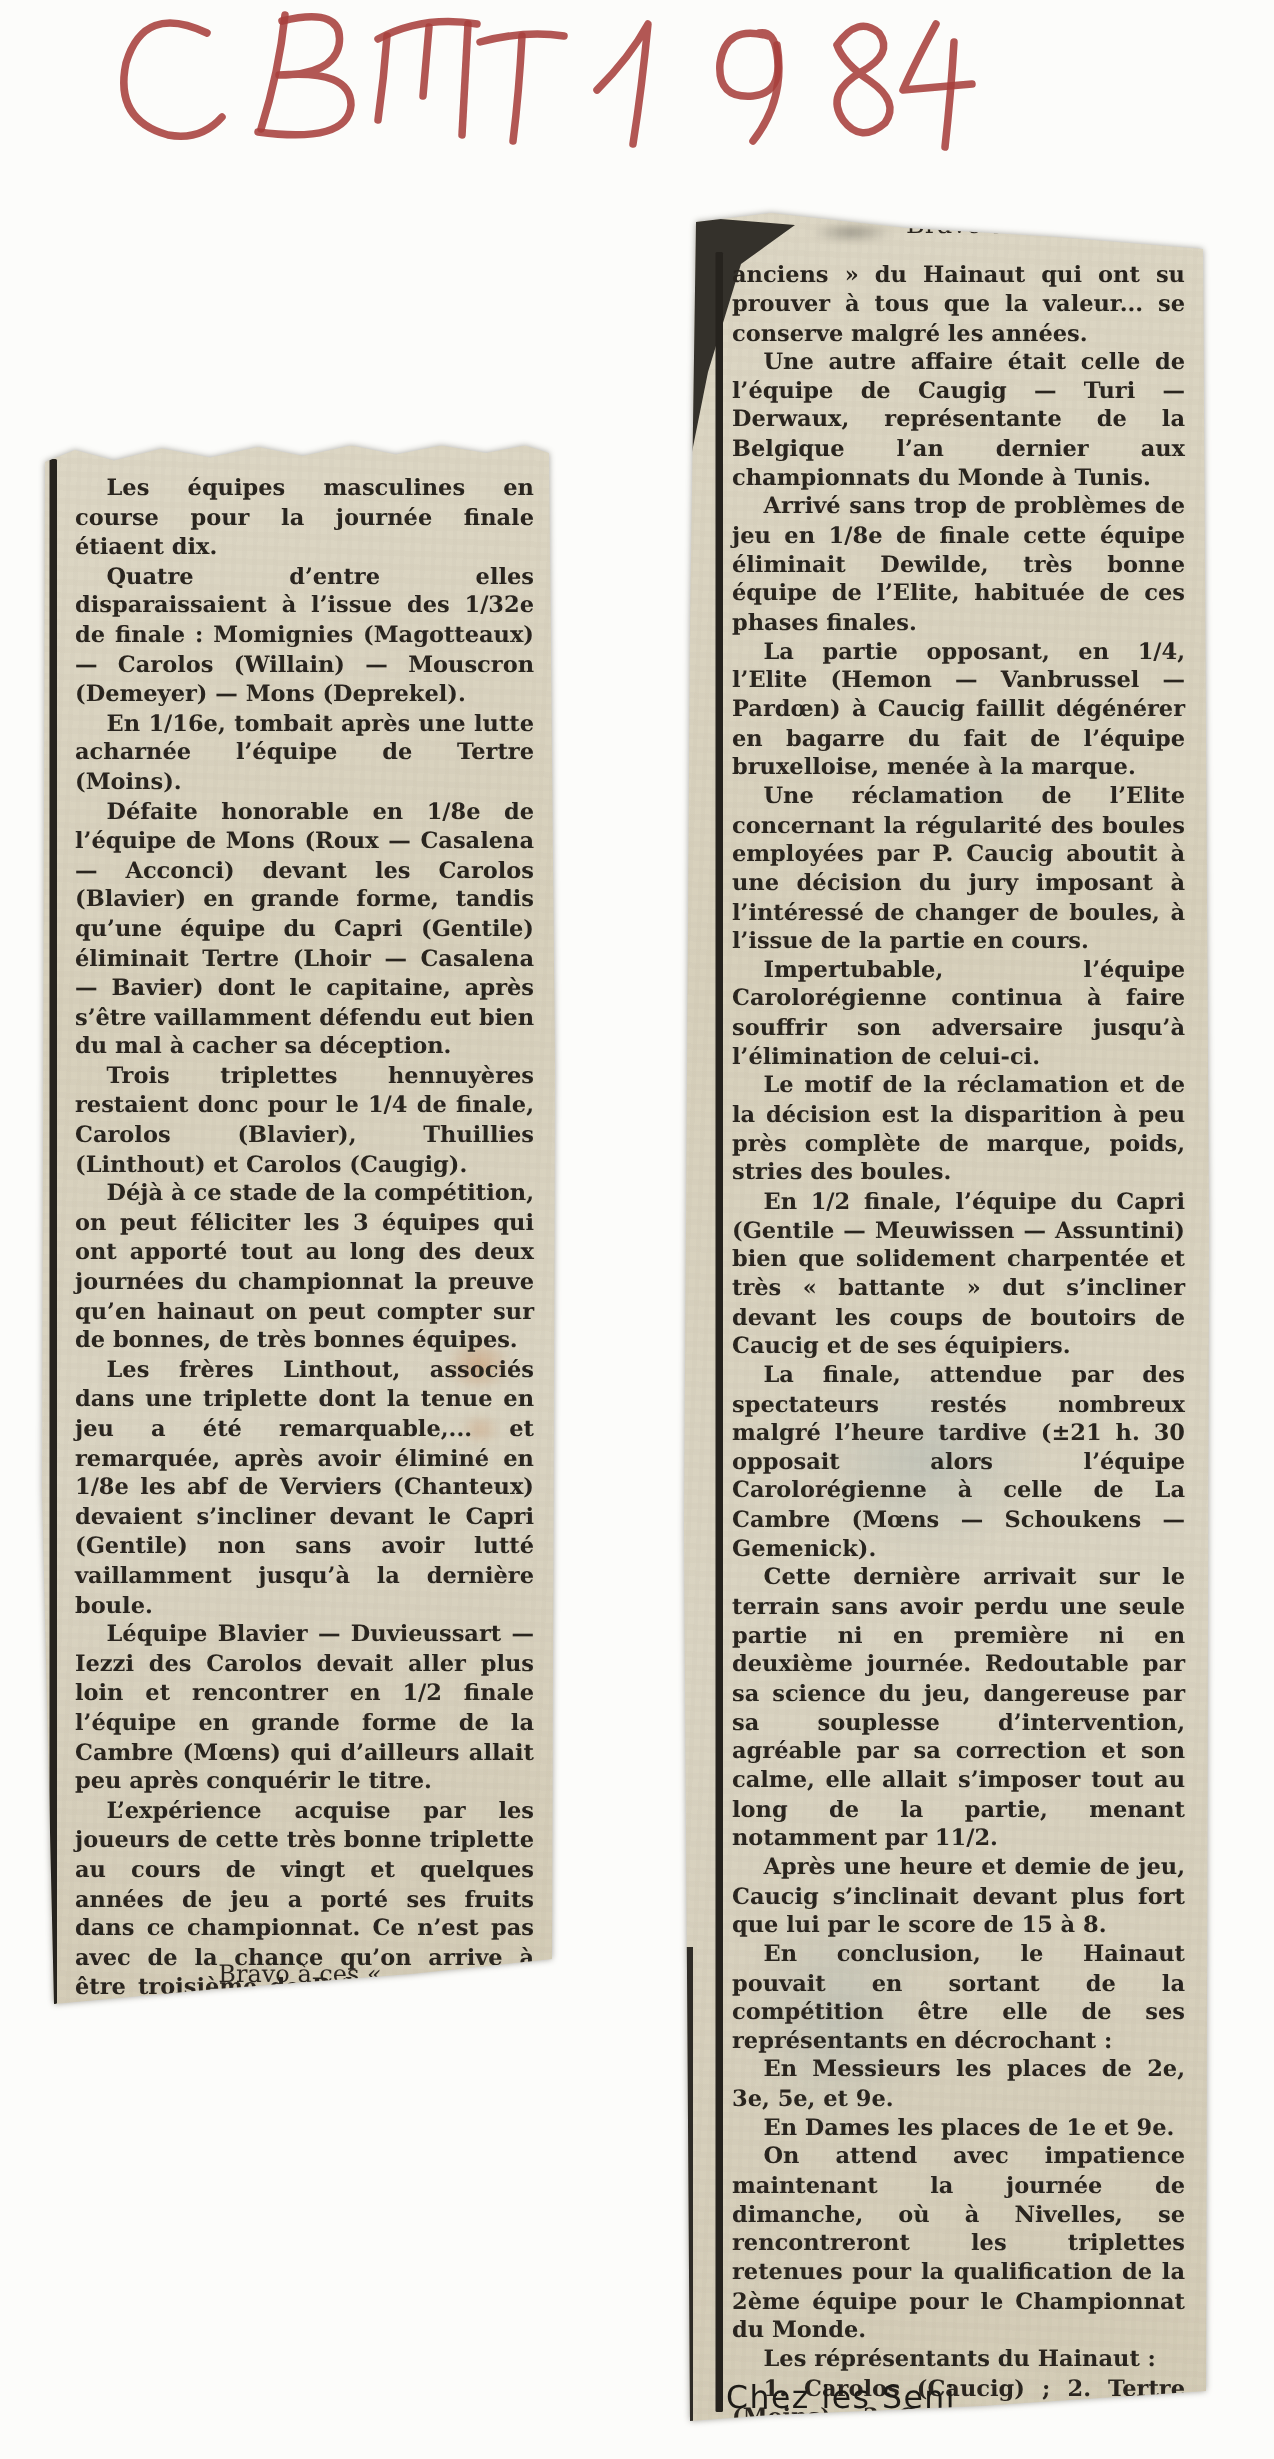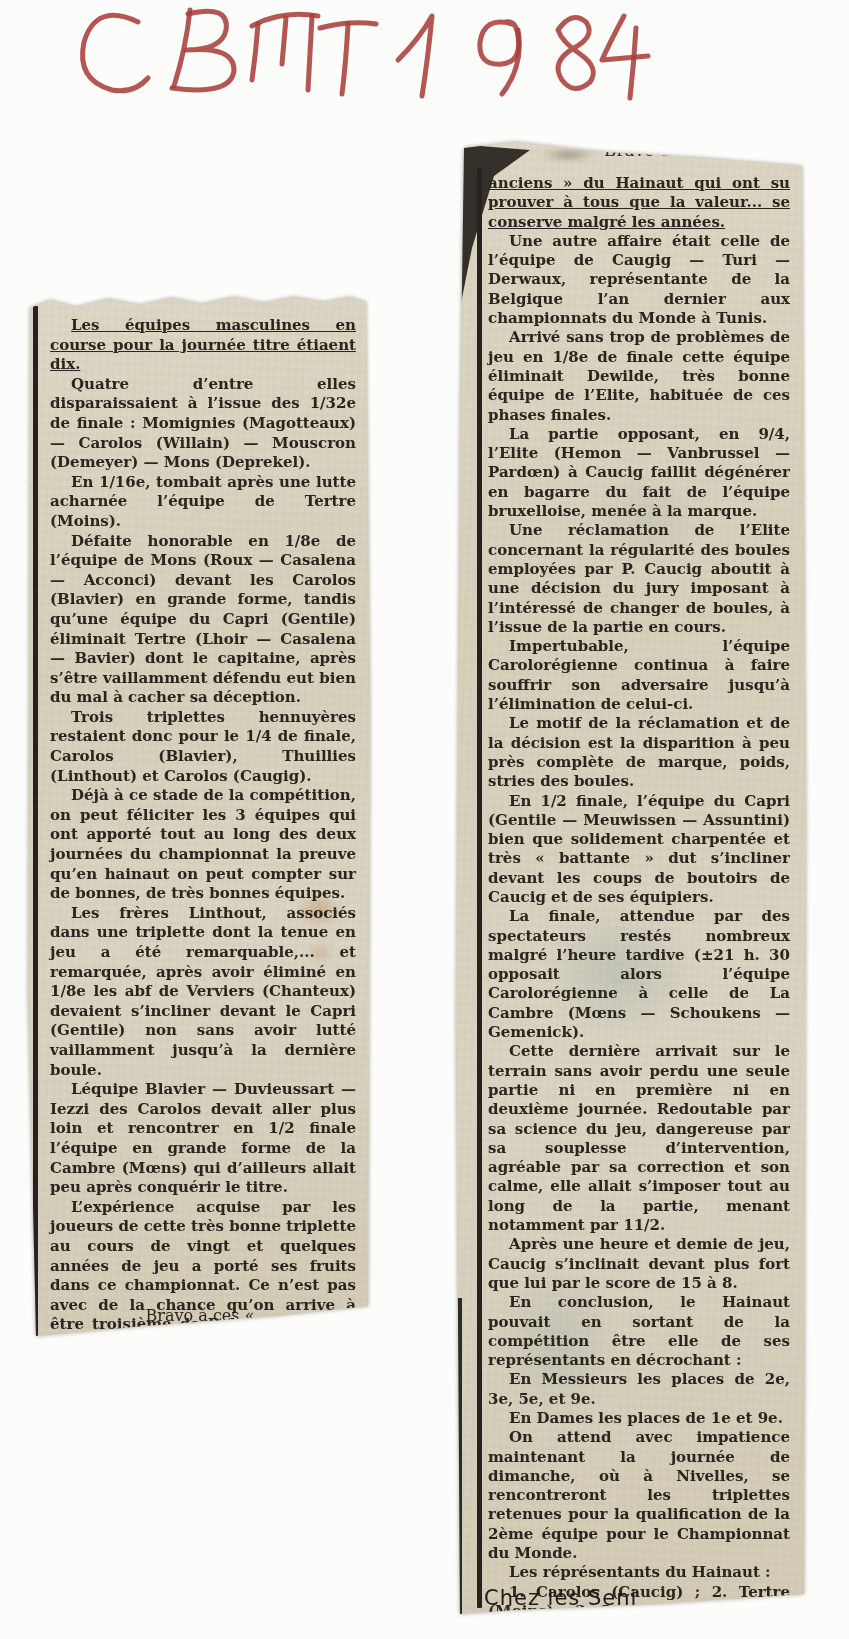--- a/index.html
+++ b/index.html
@@ -28,21 +28,21 @@
   .right-rule{left:23px;top:50px;width:5px;height:1440px;}
   .edge-strip{position:absolute;left:2px;top:1180px;width:6px;height:318px;background:#2e2b26;}
   .dark-fold{position:absolute;left:0;top:0;width:90px;height:200px;
     background:#34312b;
     clip-path:polygon(2px 26px,76px 32px,40px 58px,18px 130px,6px 190px,2px 190px);}
 
   .article{position:absolute;color:#2a251f;font-weight:700;text-align:justify;}
   .left-article{left:26px;top:24px;width:306px;font-size:15px;line-height:19.6px;}
   .right-article{left:34px;top:56px;width:302px;font-size:15px;line-height:19.3px;}
   .article p{margin:0;text-indent:1.4em;}
-  .article p:first-child{text-indent:1.4em;text-decoration:underline;}
+  .article p:first-child{text-indent:1.4em;}
 
   .cut-line{position:absolute;color:#2a251f;font-weight:400;font-size:16px;white-space:nowrap;}
   .left-cut-bottom{left:0;top:1014px;width:100%;text-align:center;}
   .right-cut-top{left:150px;top:22px;font-size:17px;}
   .right-cut-headline{left:30px;top:1468px;font-family:"DejaVu Sans",sans-serif;font-weight:400;font-size:21px;letter-spacing:1px;color:#1d1b17;}
 
   .stain{position:absolute;pointer-events:none;}
   .stain.rust1{left:264px;top:594px;width:62px;height:48px;background:radial-gradient(closest-side,rgba(186,108,52,.38),rgba(186,108,52,0) 72%);filter:blur(2px);}
   .stain.rust2{left:276px;top:646px;width:40px;height:30px;background:radial-gradient(closest-side,rgba(186,108,52,.25),rgba(186,108,52,0) 70%);filter:blur(2px);}
   .stain.blue1{left:64px;top:770px;width:200px;height:170px;background:radial-gradient(closest-side,rgba(118,146,158,.24),rgba(118,146,158,0) 75%);filter:blur(6px);}
@@ -77,21 +77,21 @@
   </svg>
 </div>
 
 <div class="clip-wrap left">
   <div class="clipping left-clip">
     <div class="texture"></div>
     <div class="rule left-rule"></div>
     <div class="stain rust1"></div>
     <div class="stain rust2"></div>
     <div class="article left-article">
-      <p>Les équipes masculines en course pour la journée titre étiaent dix.</p>
+      <p>Les équipes masculines en course pour la journée finale étiaent dix.</p>
       <p>Quatre d’entre elles disparaissaient à l’issue des 1/32e de finale : Momignies (Magotteaux) — Carolos (Willain) — Mouscron (Demeyer) — Mons (Deprekel).</p>
       <p>En 1/16e, tombait après une lutte acharnée l’équipe de Tertre (Moins).</p>
       <p>Défaite honorable en 1/8e de l’équipe de Mons (Roux — Casalena — Acconci) devant les Carolos (Blavier) en grande forme, tandis qu’une équipe du Capri (Gentile) éliminait Tertre (Lhoir — Casalena — Bavier) dont le capitaine, après s’être vaillamment défendu eut bien du mal à cacher sa déception.</p>
       <p>Trois triplettes hennuyères restaient donc pour le 1/4 de finale, Carolos (Blavier), Thuillies (Linthout) et Carolos (Caugig).</p>
       <p>Déjà à ce stade de la compétition, on peut féliciter les 3 équipes qui ont apporté tout au long des deux journées du championnat la preuve qu’en hainaut on peut compter sur de bonnes, de très bonnes équipes.</p>
       <p>Les frères Linthout, associés dans une triplette dont la tenue en jeu a été remarquable,... et remarquée, après avoir éliminé en 1/8e les abf de Verviers (Chanteux) devaient s’incliner devant le Capri (Gentile) non sans avoir lutté vaillamment jusqu’à la dernière boule.</p>
       <p>Léquipe Blavier — Duvieussart — Iezzi des Carolos devait aller plus loin et rencontrer en 1/2 finale l’équipe en grande forme de la Cambre (Mœns) qui d’ailleurs allait peu après conquérir le titre.</p>
       <p>L’expérience acquise par les joueurs de cette très bonne triplette au cours de vingt et quelques années de jeu a porté ses fruits dans ce championnat. Ce n’est pas avec de la chance qu’on arrive à être troisième de Belgique. C’est à force de compétence, d’adresse, d’entraînement d’expérience et de maîtrise de soi.</p>
     </div>
     <div class="cut-line left-cut-bottom">Bravo à ces «</div>
@@ -106,21 +106,21 @@
     <div class="edge-strip"></div>
     <div class="stain grey-smudge"></div>
     <div class="stain blue1"></div>
     <div class="stain blue2"></div>
     <div class="stain blue3"></div>
     <div class="cut-line right-cut-top">Bravo à ces</div>
     <div class="article right-article">
       <p style="text-indent:0;">anciens » du Hainaut qui ont su prouver à tous que la valeur... se conserve malgré les années.</p>
       <p>Une autre affaire était celle de l’équipe de Caugig — Turi — Derwaux, représentante de la Belgique l’an dernier aux championnats du Monde à Tunis.</p>
       <p>Arrivé sans trop de problèmes de jeu en 1/8e de finale cette équipe éliminait Dewilde, très bonne équipe de l’Elite, habituée de ces phases finales.</p>
-      <p>La partie opposant, en 9/4, l’Elite (Hemon — Vanbrussel — Pardœn) à Caucig faillit dégénérer en bagarre du fait de l’équipe bruxelloise, menée à la marque.</p>
+      <p>La partie opposant, en 1/4, l’Elite (Hemon — Vanbrussel — Pardœn) à Caucig faillit dégénérer en bagarre du fait de l’équipe bruxelloise, menée à la marque.</p>
       <p>Une réclamation de l’Elite concernant la régularité des boules employées par P. Caucig aboutit à une décision du jury imposant à l’intéressé de changer de boules, à l’issue de la partie en cours.</p>
       <p>Impertubable, l’équipe Carolorégienne continua à faire souffrir son adversaire jusqu’à l’élimination de celui-ci.</p>
       <p>Le motif de la réclamation et de la décision est la disparition à peu près complète de marque, poids, stries des boules.</p>
       <p>En 1/2 finale, l’équipe du Capri (Gentile — Meuwissen — Assuntini) bien que solidement charpentée et très « battante » dut s’incliner devant les coups de boutoirs de Caucig et de ses équipiers.</p>
       <p>La finale, attendue par des spectateurs restés nombreux malgré l’heure tardive (±21 h. 30 opposait alors l’équipe Carolorégienne à celle de La Cambre (Mœns — Schoukens — Gemenick).</p>
       <p>Cette dernière arrivait sur le terrain sans avoir perdu une seule partie ni en première ni en deuxième journée. Redoutable par sa science du jeu, dangereuse par sa souplesse d’intervention, agréable par sa correction et son calme, elle allait s’imposer tout au long de la partie, menant notamment par 11/2.</p>
       <p>Après une heure et demie de jeu, Caucig s’inclinait devant plus fort que lui par le score de 15 à 8.</p>
       <p>En conclusion, le Hainaut pouvait en sortant de la compétition être elle de ses représentants en décrochant :</p>
       <p>En Messieurs les places de 2e, 3e, 5e, et 9e.</p>
       <p>En Dames les places de 1e et 9e.</p>

